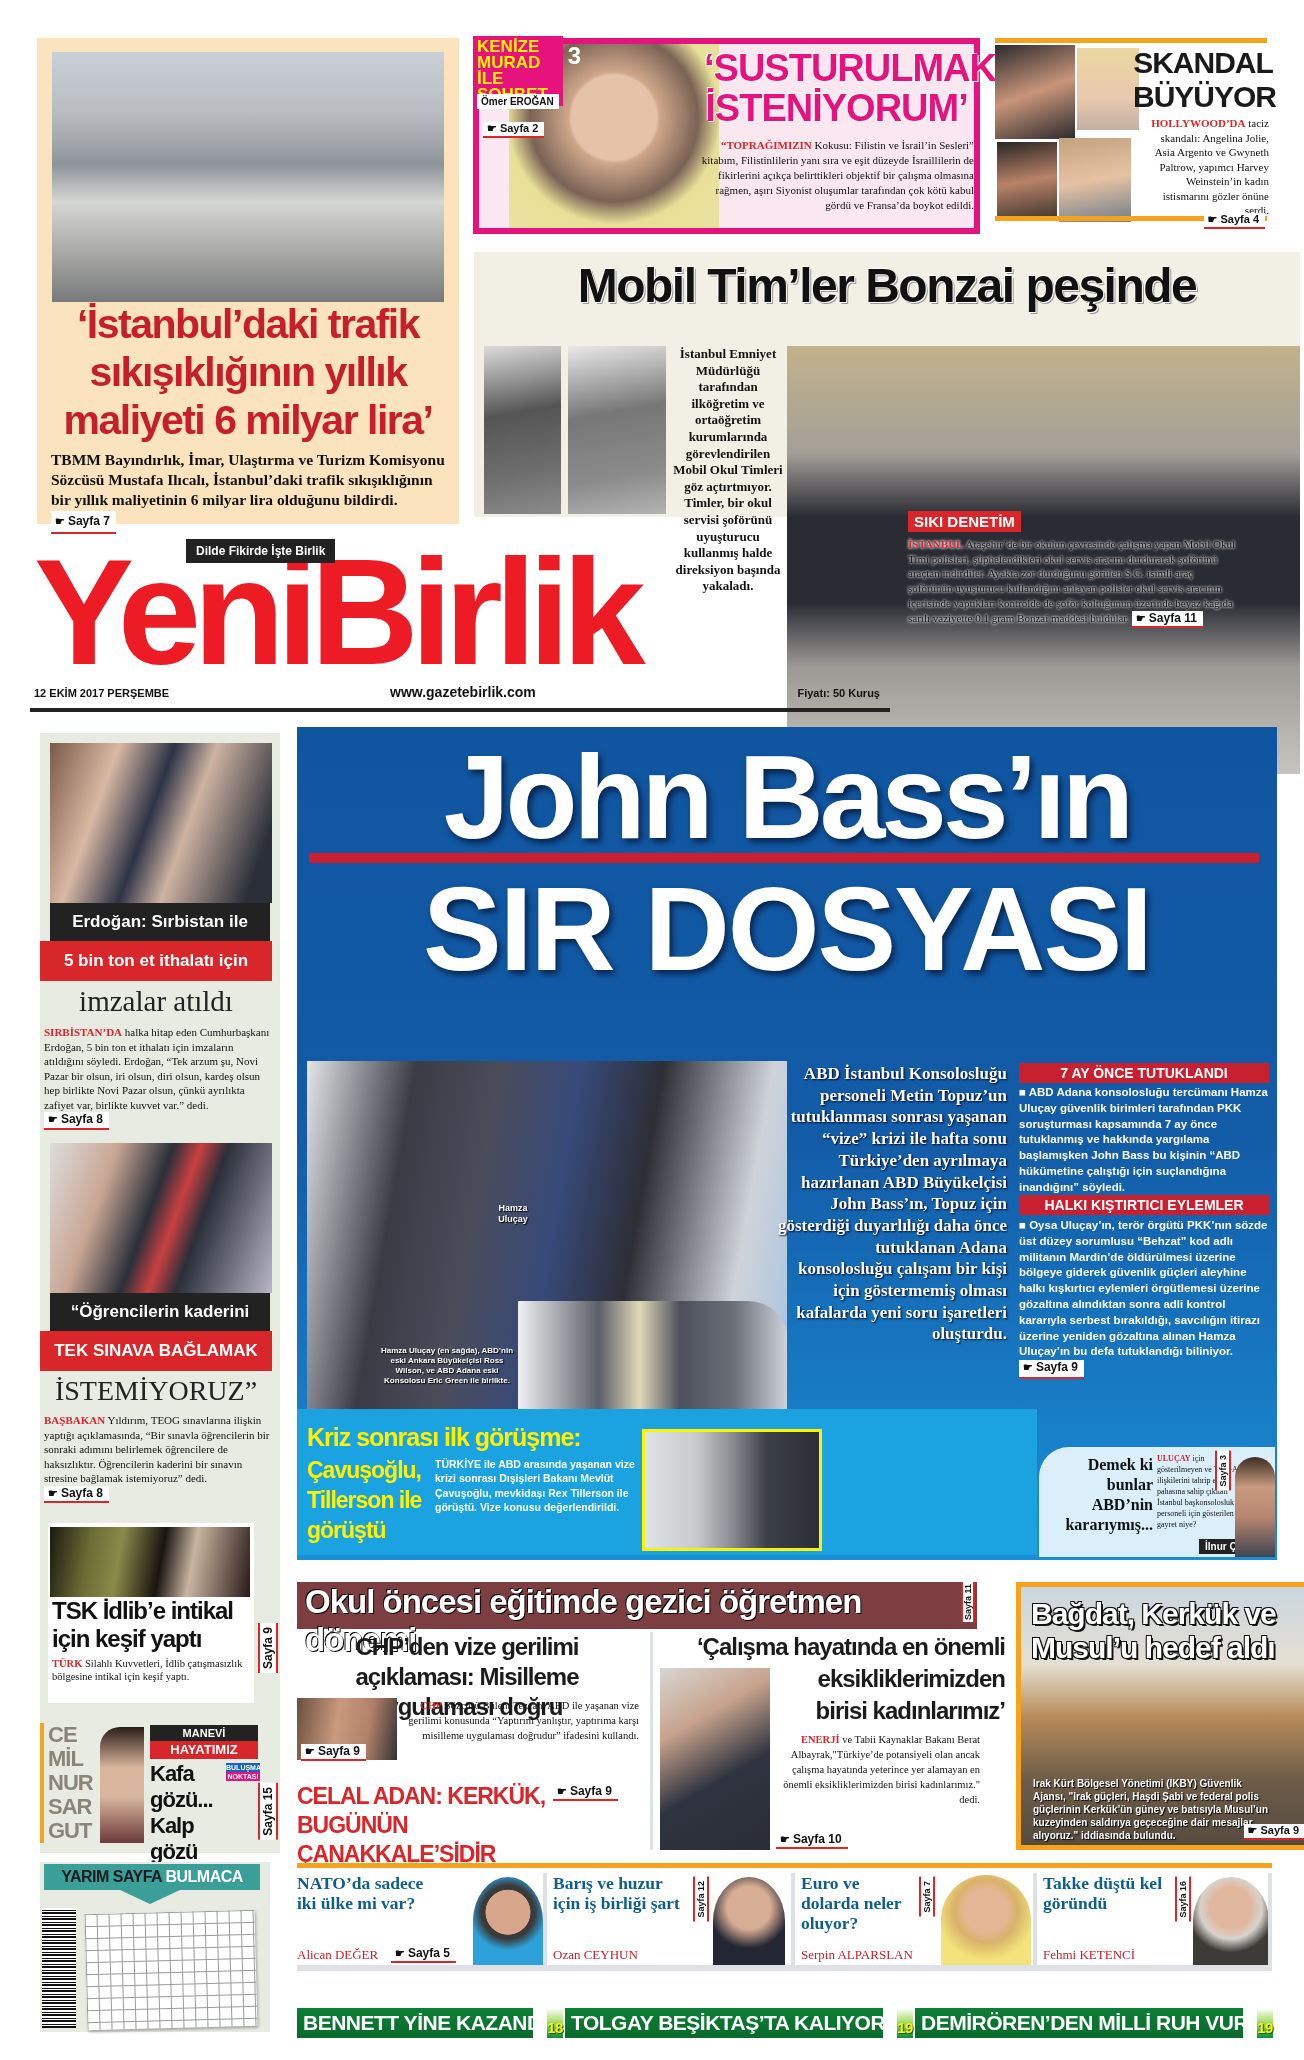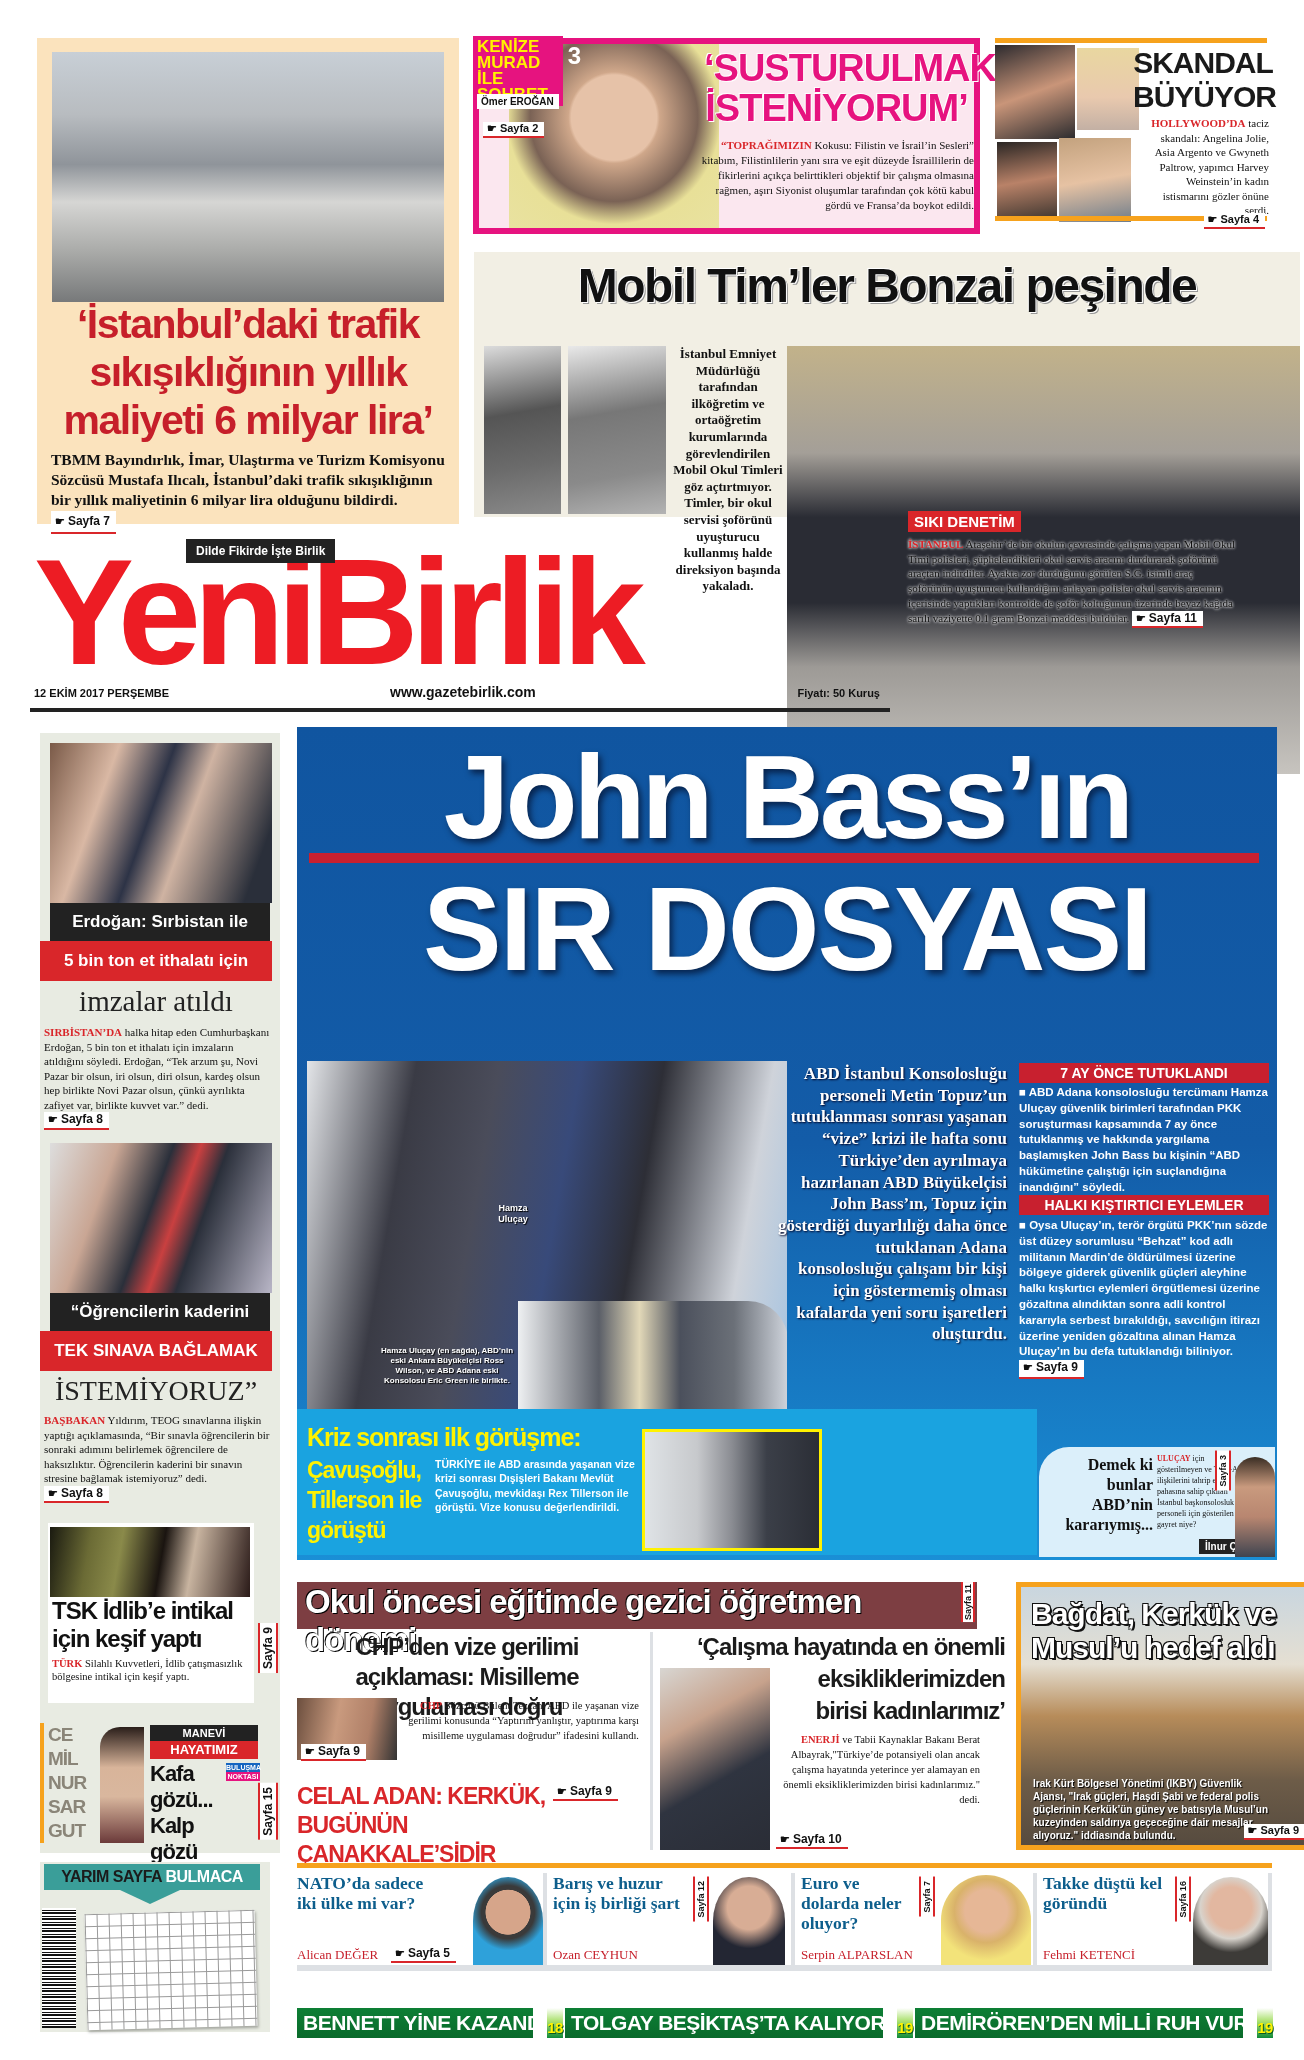--- a/index.html
+++ b/index.html
@@ -219,21 +219,21 @@
   <div class="lbox" style="left:0;top:790px;width:240px;height:190px;background:#e8ebe2">
     <div class="abs" style="left:8px;top:0;width:206px;height:180px;background:#fff"></div>
     <div class="photo" style="left:10px;top:4px;width:200px;height:70px;background:linear-gradient(100deg,#1a1a10 0%,#6b6b35 20%,#8a8a4a 35%,#1a1410 55%,#c8b4a0 70%,#2a1a18 100%)"></div>
     <div class="abs" style="left:12px;top:74px;width:200px;font-size:24px;line-height:28px;font-weight:bold;letter-spacing:-1px;color:#111">TSK İdlib’e intikal için keşif yaptı</div>
     <div class="lbody" style="left:12px;top:134px;width:196px;font-size:10.5px;line-height:13px"><span class="hi">TÜRK</span><span> Silahlı Kuvvetleri, İdlib çatışmasızlık bölgesine intikal için keşif yaptı.</span></div>
     <div class="sayfa-v" style="left:218px;top:100px">Sayfa 9</div>
   </div>
 
   <div class="lbox" style="left:0;top:990px;width:240px;height:128px;background:#e8ebe2">
     <div class="abs" style="left:0;top:0;width:4px;height:120px;background:#f6a21d"></div>
-    <div class="abs" style="left:8px;top:0;width:50px;font-size:19px;line-height:24px;font-weight:bold;color:#8a8578;letter-spacing:-1px">
+    <div class="abs" style="left:8px;top:0;width:50px;font-size:22px;line-height:24px;font-weight:bold;color:#8a8578;letter-spacing:-1px">
       <div>CE</div>
       <div>MİL</div>
       <div>NUR</div>
       <div>SAR</div>
       <div>GUT</div>
     </div>
     <div class="photo" style="left:60px;top:4px;width:44px;height:116px;background:linear-gradient(180deg,#2a1e1a 0%,#d8b49a 35%,#d9b79e 60%,#6b3a3a 100%);border-radius:20px 0 0 0"></div>
     <div class="black-cap" style="left:110px;top:2px;width:108px;font-size:11px;line-height:16px">MANEVİ</div>
     <div class="red-cap" style="left:110px;top:18px;width:108px;font-size:13px;line-height:18px">HAYATIMIZ</div>
     <div class="abs" style="left:110px;top:38px;width:80px;font-size:22px;line-height:26px;font-weight:bold;letter-spacing:-1px;color:#111">Kafa gözü... Kalp gözü</div>

